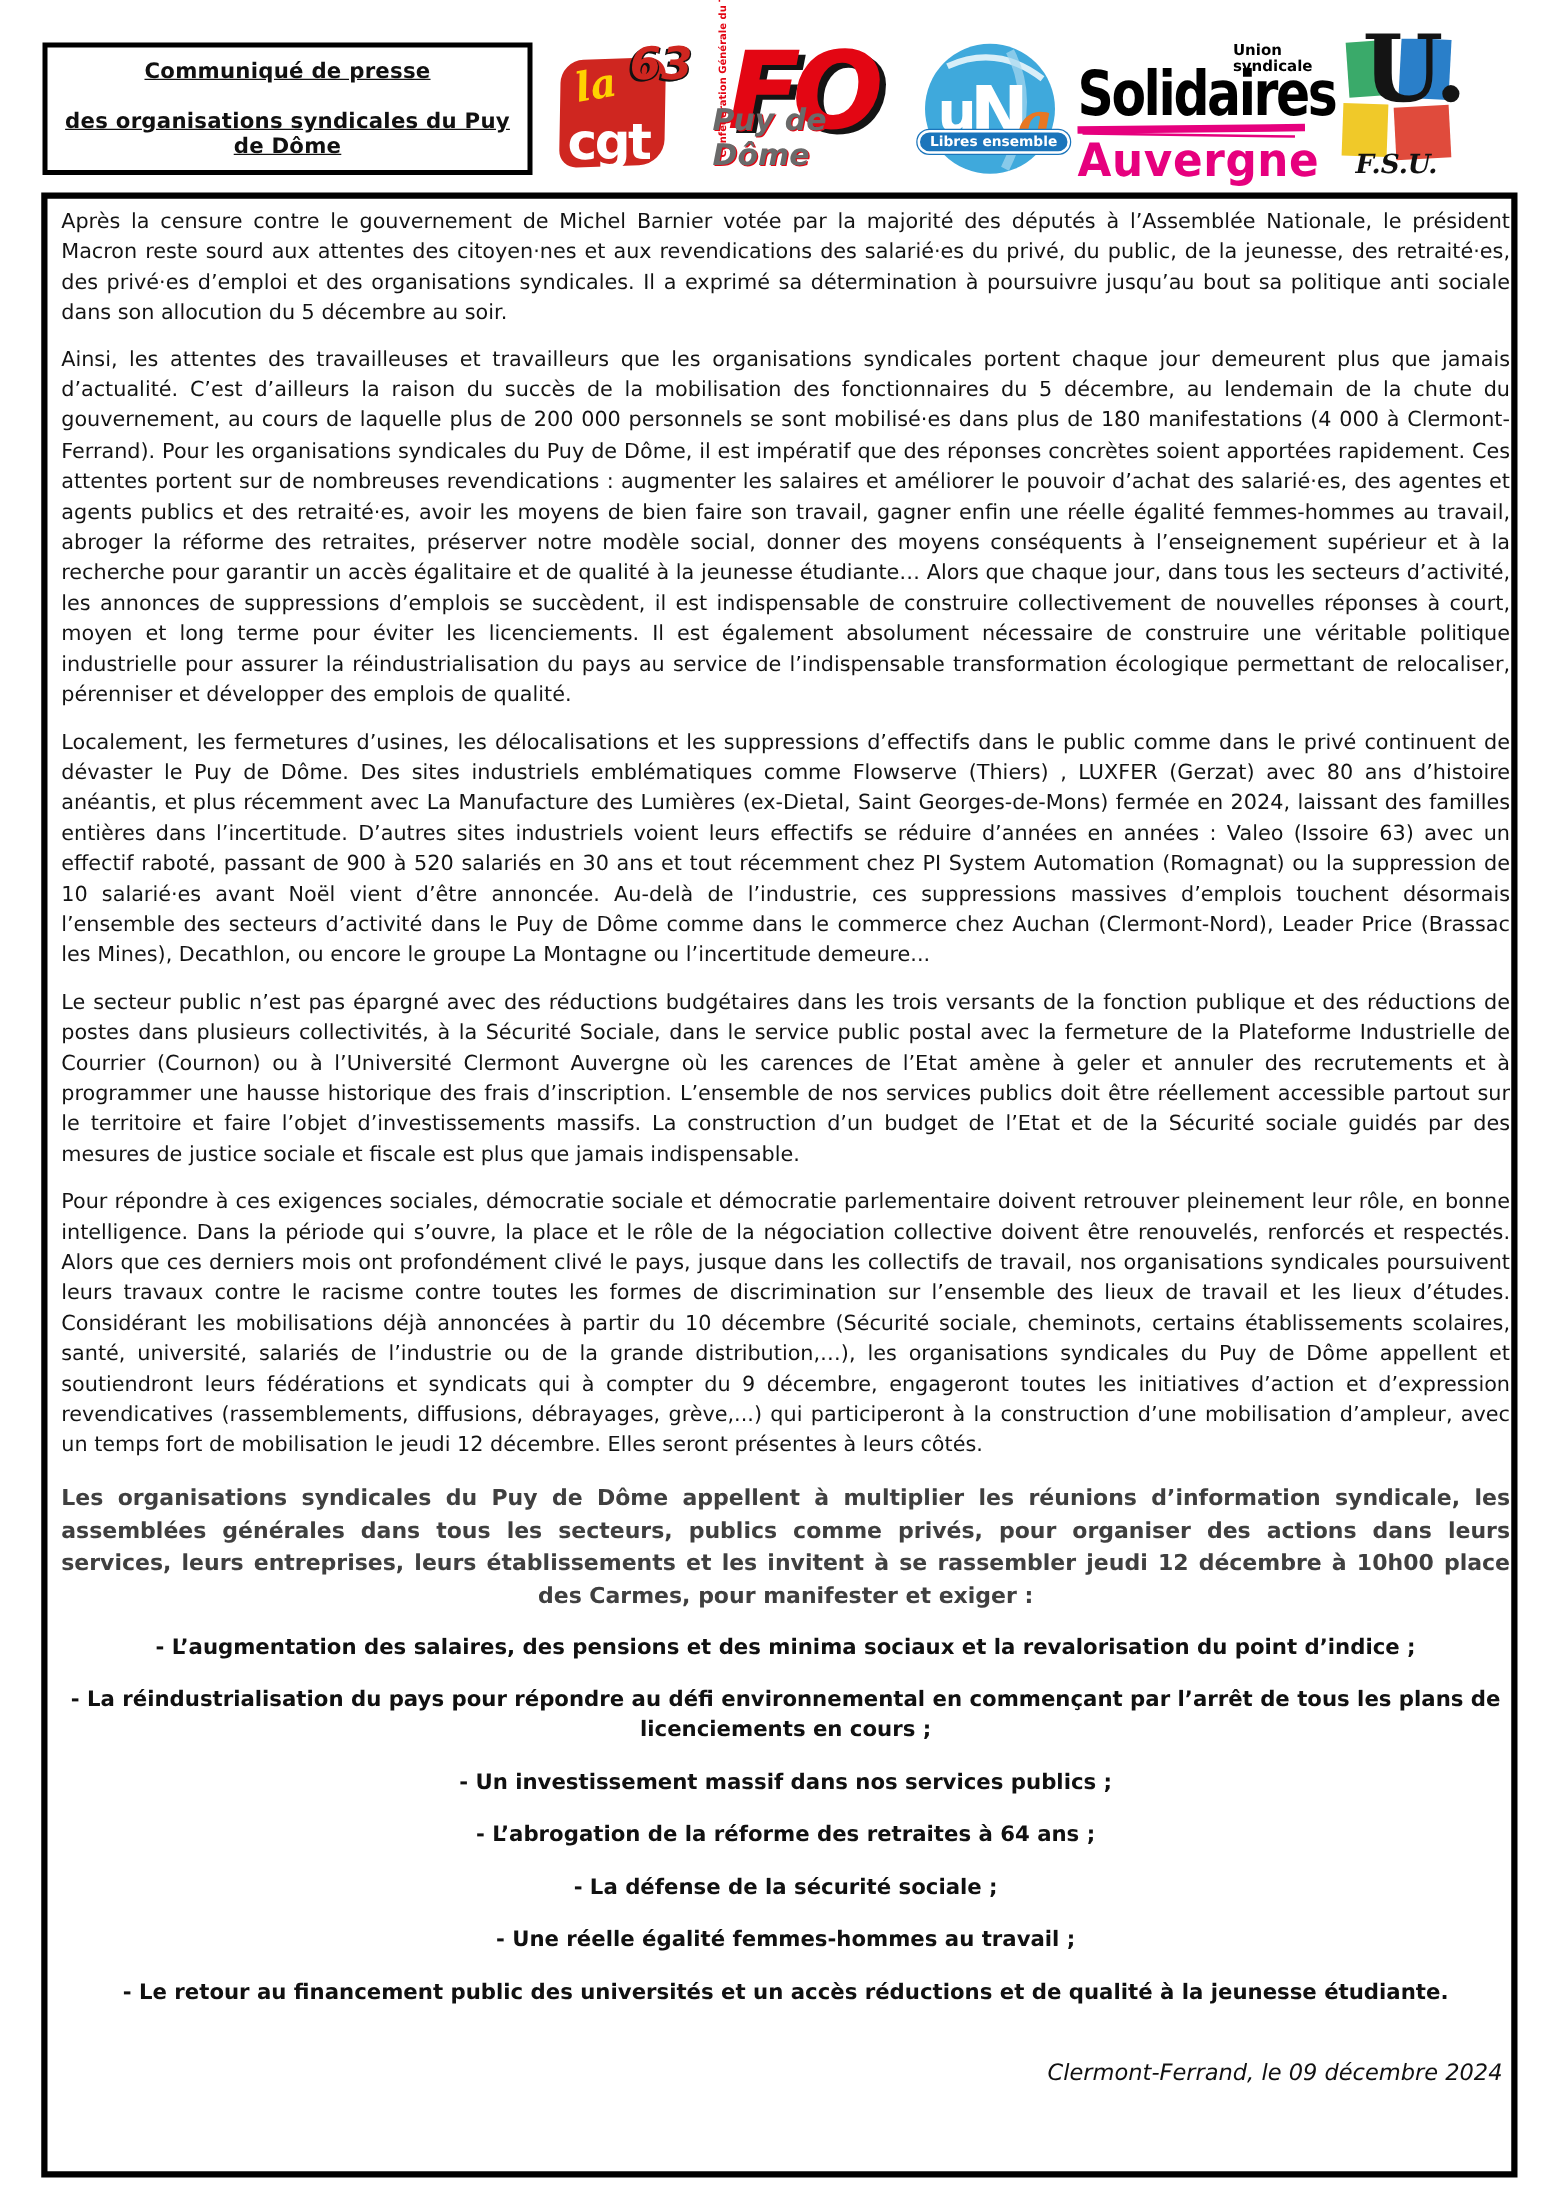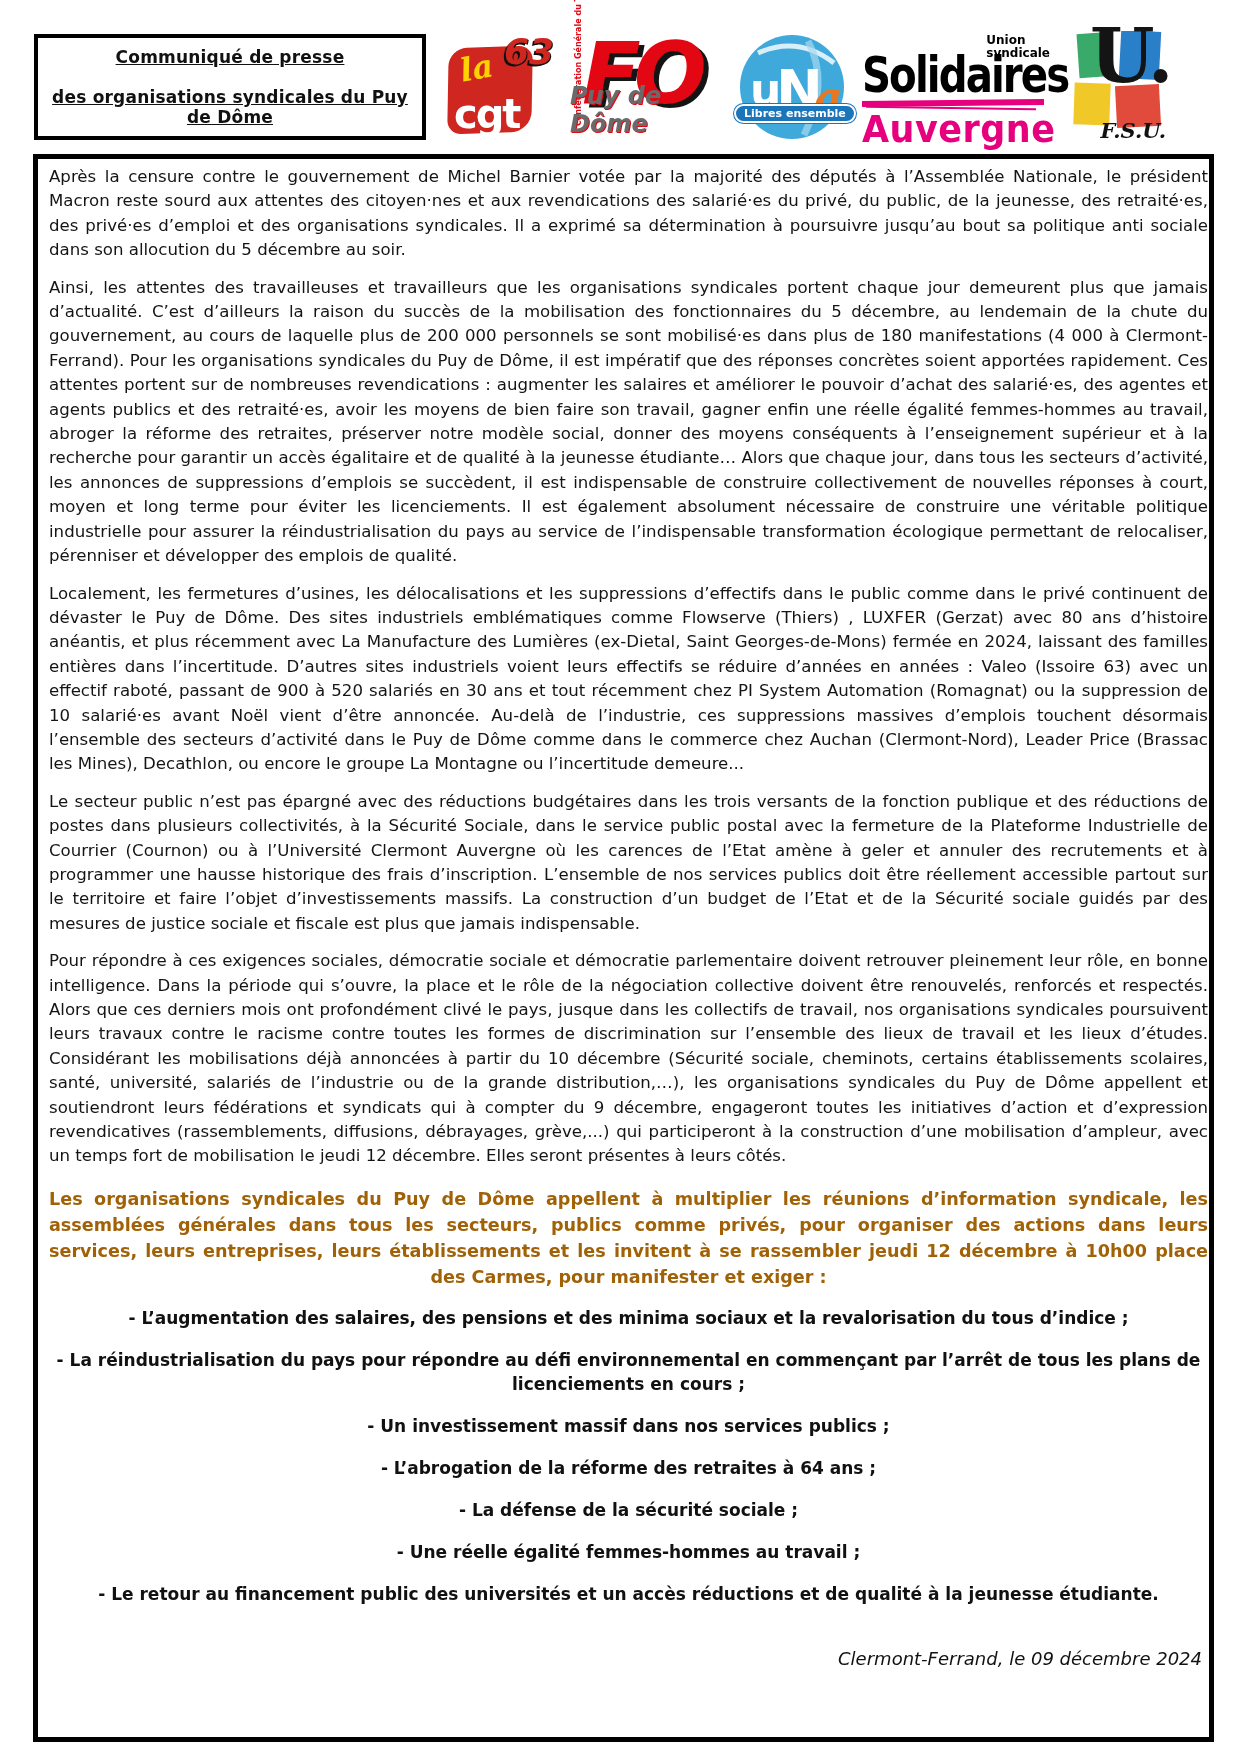--- a/index.html
+++ b/index.html
@@ -111,40 +111,40 @@
   }
 
   
   .logo-fsu { position:relative; width:100px; height:112px; flex:0 0 auto; text-align:center; }
   .fsu-letter {
     position:absolute; left:24px; top:-12px;
     font-family:"DejaVu Serif", serif; font-size:74px; font-weight:bold;
     color:#141414; z-index:2; line-height:1;
   }
   .fsu-name {
-    position:absolute; bottom:0; right:0;
+    position:absolute; bottom:0; right:16px;
     font-family:"DejaVu Serif", serif; font-style:italic; font-weight:bold;
     font-size:21px; color:#111; z-index:2;
   }
 
   
   .body-box {
     position:absolute; left:33px; right:27px; top:154px; bottom:12px;
     border:5px solid #000; background:#fff;
     padding:6px 1px 10px 11px;
     display:flex; flex-direction:column;
   }
   .para {
     font-size:16.6px; line-height:24.4px; text-align:justify;
     margin-bottom:13px; color:#141414;
   }
   .cta {
     font-size:17.6px; line-height:26px; font-weight:bold;
     text-align:justify; text-align-last:center;
-    margin:4px 0 16px 0; color:#a16207;
+    margin:4px 0 16px 0; color:#404040;
   }
   .demand {
     font-size:17px; line-height:24px; font-weight:bold; text-align:center;
     margin-bottom:18px; color:#111;
   }
   .date-line {
     margin-top:auto; margin-bottom:58px;
     text-align:right; font-style:italic; font-size:18px; color:#111;
     padding-right:6px;
   }
@@ -214,21 +214,21 @@
 
   <div class="body-box">
     <p class="para">Après la censure contre le gouvernement de Michel Barnier votée par la majorité des députés à l’Assemblée Nationale, le président Macron reste sourd aux attentes des citoyen·nes et aux revendications des salarié·es du privé, du public, de la jeunesse, des retraité·es, des privé·es d’emploi et des organisations syndicales. Il a exprimé sa détermination à poursuivre jusqu’au bout sa politique anti sociale dans son allocution du 5 décembre au soir.</p>
     <p class="para">Ainsi, les attentes des travailleuses et travailleurs que les organisations syndicales portent chaque jour demeurent plus que jamais d’actualité. C’est d’ailleurs la raison du succès de la mobilisation des fonctionnaires du 5 décembre, au lendemain de la chute du gouvernement, au cours de laquelle plus de 200 000 personnels se sont mobilisé·es dans plus de 180 manifestations (4 000 à Clermont-Ferrand). Pour les organisations syndicales du Puy de Dôme, il est impératif que des réponses concrètes soient apportées rapidement. Ces attentes portent sur de nombreuses revendications : augmenter les salaires et améliorer le pouvoir d’achat des salarié·es, des agentes et agents publics et des retraité·es, avoir les moyens de bien faire son travail, gagner enfin une réelle égalité femmes-hommes au travail, abroger la réforme des retraites, préserver notre modèle social, donner des moyens conséquents à l’enseignement supérieur et à la recherche pour garantir un accès égalitaire et de qualité à la jeunesse étudiante… Alors que chaque jour, dans tous les secteurs d’activité, les annonces de suppressions d’emplois se succèdent, il est indispensable de construire collectivement de nouvelles réponses à court, moyen et long terme pour éviter les licenciements. Il est également absolument nécessaire de construire une véritable politique industrielle pour assurer la réindustrialisation du pays au service de l’indispensable transformation écologique permettant de relocaliser, pérenniser et développer des emplois de qualité.</p>
     <p class="para">Localement, les fermetures d’usines, les délocalisations et les suppressions d’effectifs dans le public comme dans le privé continuent de dévaster le Puy de Dôme. Des sites industriels emblématiques comme Flowserve (Thiers) , LUXFER (Gerzat) avec 80 ans d’histoire anéantis, et plus récemment avec La Manufacture des Lumières (ex-Dietal, Saint Georges-de-Mons) fermée en 2024, laissant des familles entières dans l’incertitude. D’autres sites industriels voient leurs effectifs se réduire d’années en années : Valeo (Issoire 63) avec un effectif raboté, passant de 900 à 520 salariés en 30 ans et tout récemment chez PI System Automation (Romagnat)  ou la suppression de 10 salarié·es avant Noël vient d’être annoncée. Au-delà de l’industrie, ces suppressions massives d’emplois touchent désormais l’ensemble des secteurs d’activité dans le Puy de Dôme comme dans le commerce chez Auchan (Clermont-Nord), Leader Price (Brassac les Mines), Decathlon, ou encore le groupe La Montagne ou l’incertitude demeure...</p>
     <p class="para">Le secteur public n’est pas épargné avec des réductions budgétaires dans les trois versants de la fonction publique et des réductions de postes dans plusieurs collectivités, à la Sécurité Sociale, dans le service public postal avec la fermeture de la Plateforme Industrielle de Courrier (Cournon) ou à l’Université Clermont Auvergne où les carences de l’Etat amène à geler et annuler des recrutements et à programmer une hausse historique des frais d’inscription. L’ensemble de nos services publics doit être réellement accessible partout sur le territoire et faire l’objet d’investissements massifs. La construction d’un budget de l’Etat et de la Sécurité sociale guidés par des mesures de justice sociale et fiscale est plus que jamais indispensable.</p>
     <p class="para">Pour répondre à ces exigences sociales, démocratie sociale et démocratie parlementaire doivent retrouver pleinement leur rôle, en bonne intelligence. Dans la période qui s’ouvre, la place et le rôle de la négociation collective doivent être renouvelés, renforcés et respectés. Alors que ces derniers mois ont profondément clivé le pays, jusque dans les collectifs de travail, nos organisations syndicales poursuivent leurs travaux contre le racisme contre toutes les formes de discrimination sur l’ensemble des lieux de travail et les lieux d’études. Considérant les mobilisations déjà annoncées à partir du 10 décembre (Sécurité sociale, cheminots, certains établissements scolaires, santé, université, salariés de l’industrie ou de la grande distribution,…), les organisations syndicales du Puy de Dôme appellent et soutiendront leurs fédérations et syndicats qui à compter du 9 décembre, engageront toutes les initiatives d’action et d’expression revendicatives (rassemblements, diffusions, débrayages, grève,...) qui participeront à la construction d’une mobilisation d’ampleur, avec un temps fort de mobilisation le jeudi 12 décembre. Elles seront présentes à leurs côtés.</p>
 
     <p class="cta">Les organisations syndicales du Puy de Dôme appellent à multiplier les réunions d’information syndicale, les assemblées générales dans tous les secteurs, publics comme privés, pour organiser des actions dans leurs services, leurs entreprises, leurs établissements et les invitent à se rassembler jeudi 12 décembre à 10h00 place des Carmes, pour manifester et exiger :</p>
 
-    <div class="demand">- L’augmentation des salaires, des pensions et des minima sociaux et la revalorisation du tous d’indice ;</div>
+    <div class="demand">- L’augmentation des salaires, des pensions et des minima sociaux et la revalorisation du point d’indice ;</div>
     <div class="demand">- La réindustrialisation du pays pour répondre au défi environnemental en commençant par l’arrêt de tous les plans de licenciements en cours ;</div>
     <div class="demand">- Un investissement massif dans nos services publics ;</div>
     <div class="demand">- L’abrogation de la réforme des retraites à 64 ans ;</div>
     <div class="demand">- La défense de la sécurité sociale ;</div>
     <div class="demand">- Une réelle égalité femmes-hommes au travail ;</div>
     <div class="demand">- Le retour au financement public des universités et un accès réductions et de qualité à la jeunesse étudiante.</div>
 
     <div class="date-line">Clermont-Ferrand, le 09 décembre 2024</div>
   </div>
 

